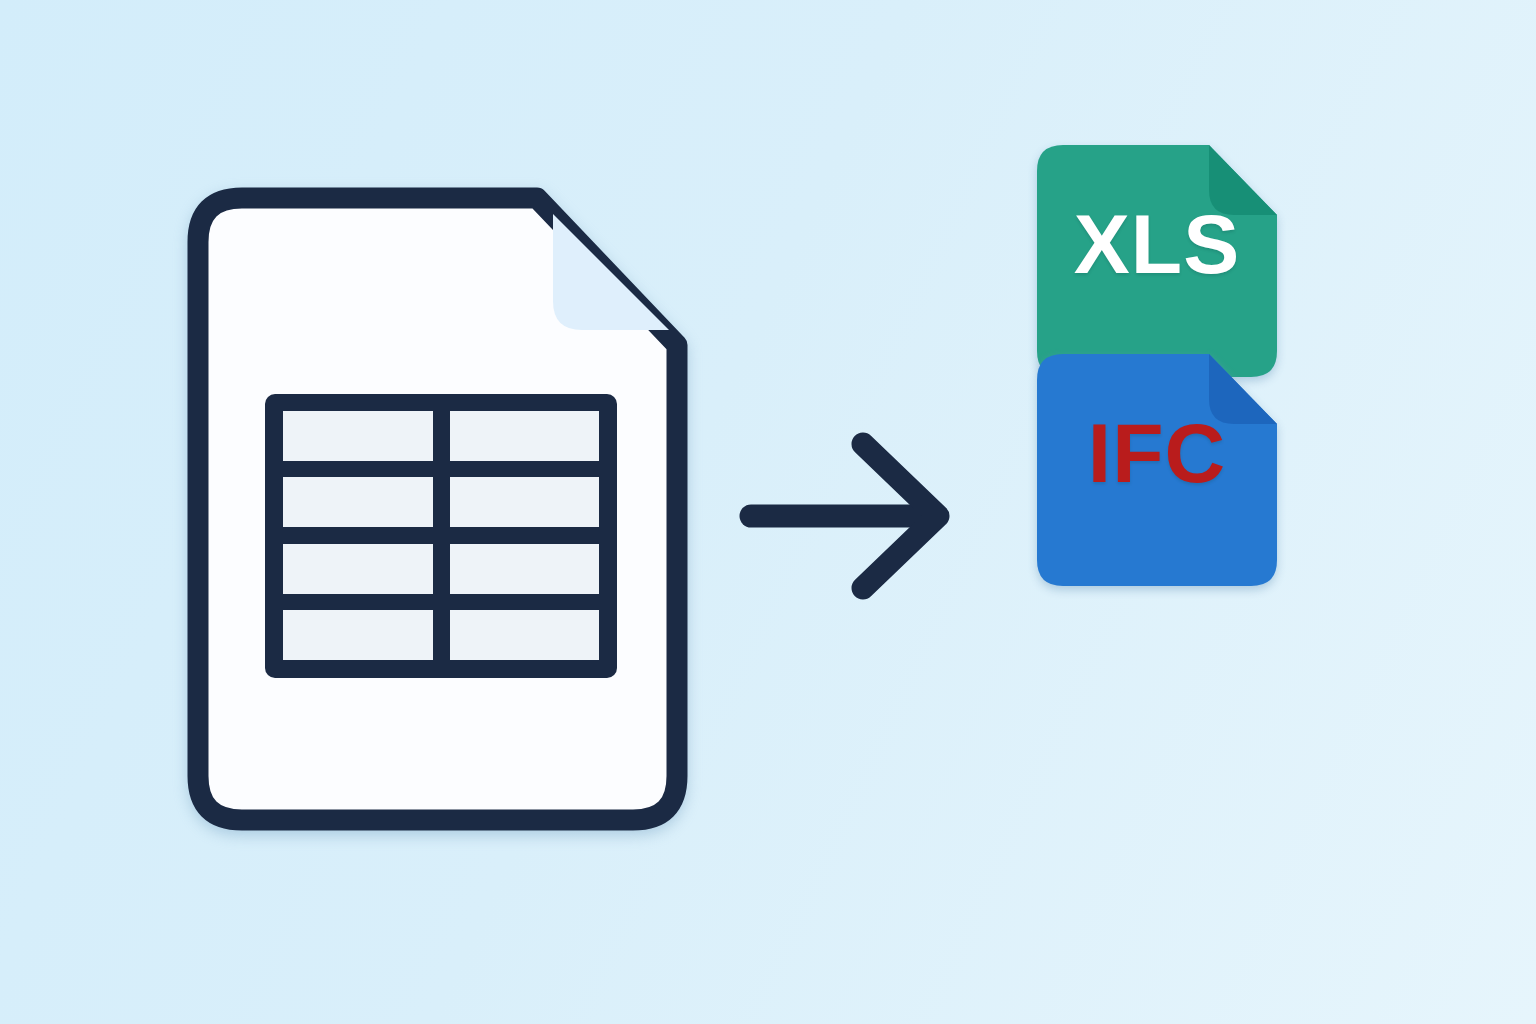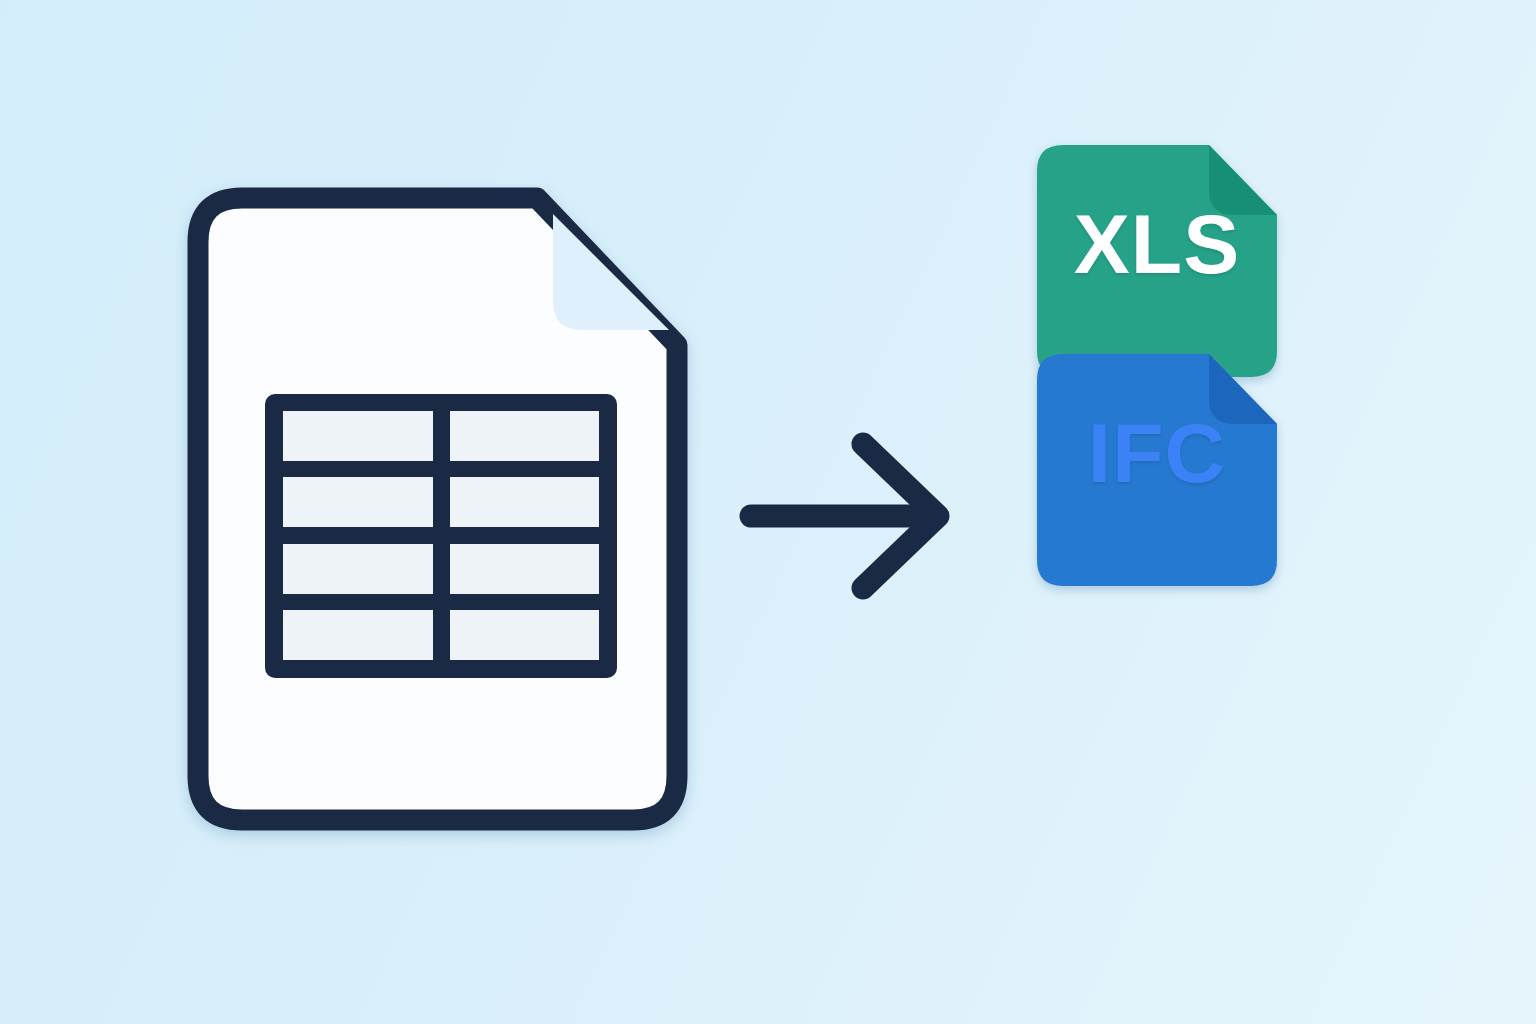--- a/index.html
+++ b/index.html
@@ -88,18 +88,18 @@
         <path d="M 172 0 L 240 70 H 197 Q 172 70 172 45 Z" fill="#178f76"></path>
       </svg>
       <span class="badge-label" style="color: rgb(255, 255, 255);">XLS</span>
     </div>
 
     <div class="badge">
       <svg class="badge-svg" viewBox="0 0 240 232" aria-hidden="true">
         <path d="M 26 0 H 172 L 240 70 V 206 Q 240 232 214 232 H 26 Q 0 232 0 206 V 26 Q 0 0 26 0 Z" fill="#2679d1"></path>
         <path d="M 172 0 L 240 70 H 197 Q 172 70 172 45 Z" fill="#1d66bd"></path>
       </svg>
-      <span class="badge-label" style="color: #3b82f6;">IFC</span>
+      <span class="badge-label" style="color: #b91c1c;">IFC</span>
     </div>
 
 
   </div>
 </div>
 
 </body></html>

